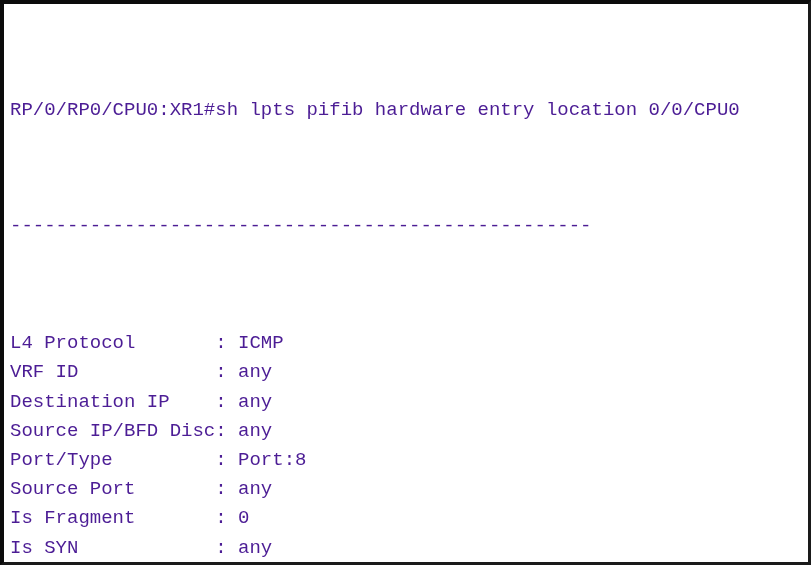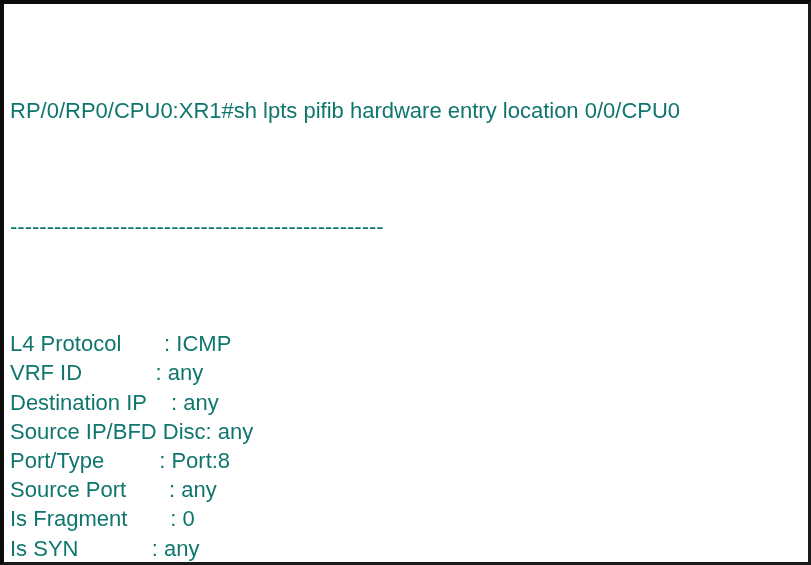--- a/index.html
+++ b/index.html
@@ -18,25 +18,25 @@
     border-right: 3px solid #1a1a1a;
     border-bottom: 3px solid #1a1a1a;
     overflow: hidden;
   }
   #terminal {
     position: absolute;
     left: 6px;
     top: 4px;
     right: 0;
     bottom: 0;
-    font-family: Liberation Sans, sans-serif;
-    font-size: 22px;
+    font-family: Liberation Mono, monospace;
+    font-size: 19px;
     line-height: 29.2px;
     letter-spacing: 0px;
-    color: #0f766e;
+    color: #4c1d95;
     white-space: pre;
     -webkit-font-smoothing: none;
   }
   .line {
     height: 29.2px;
     white-space: pre;
     font-weight: 500;
   }
   .line.prompt-line { font-weight: 500; }
   .line.rule-line { letter-spacing: 0px; }

